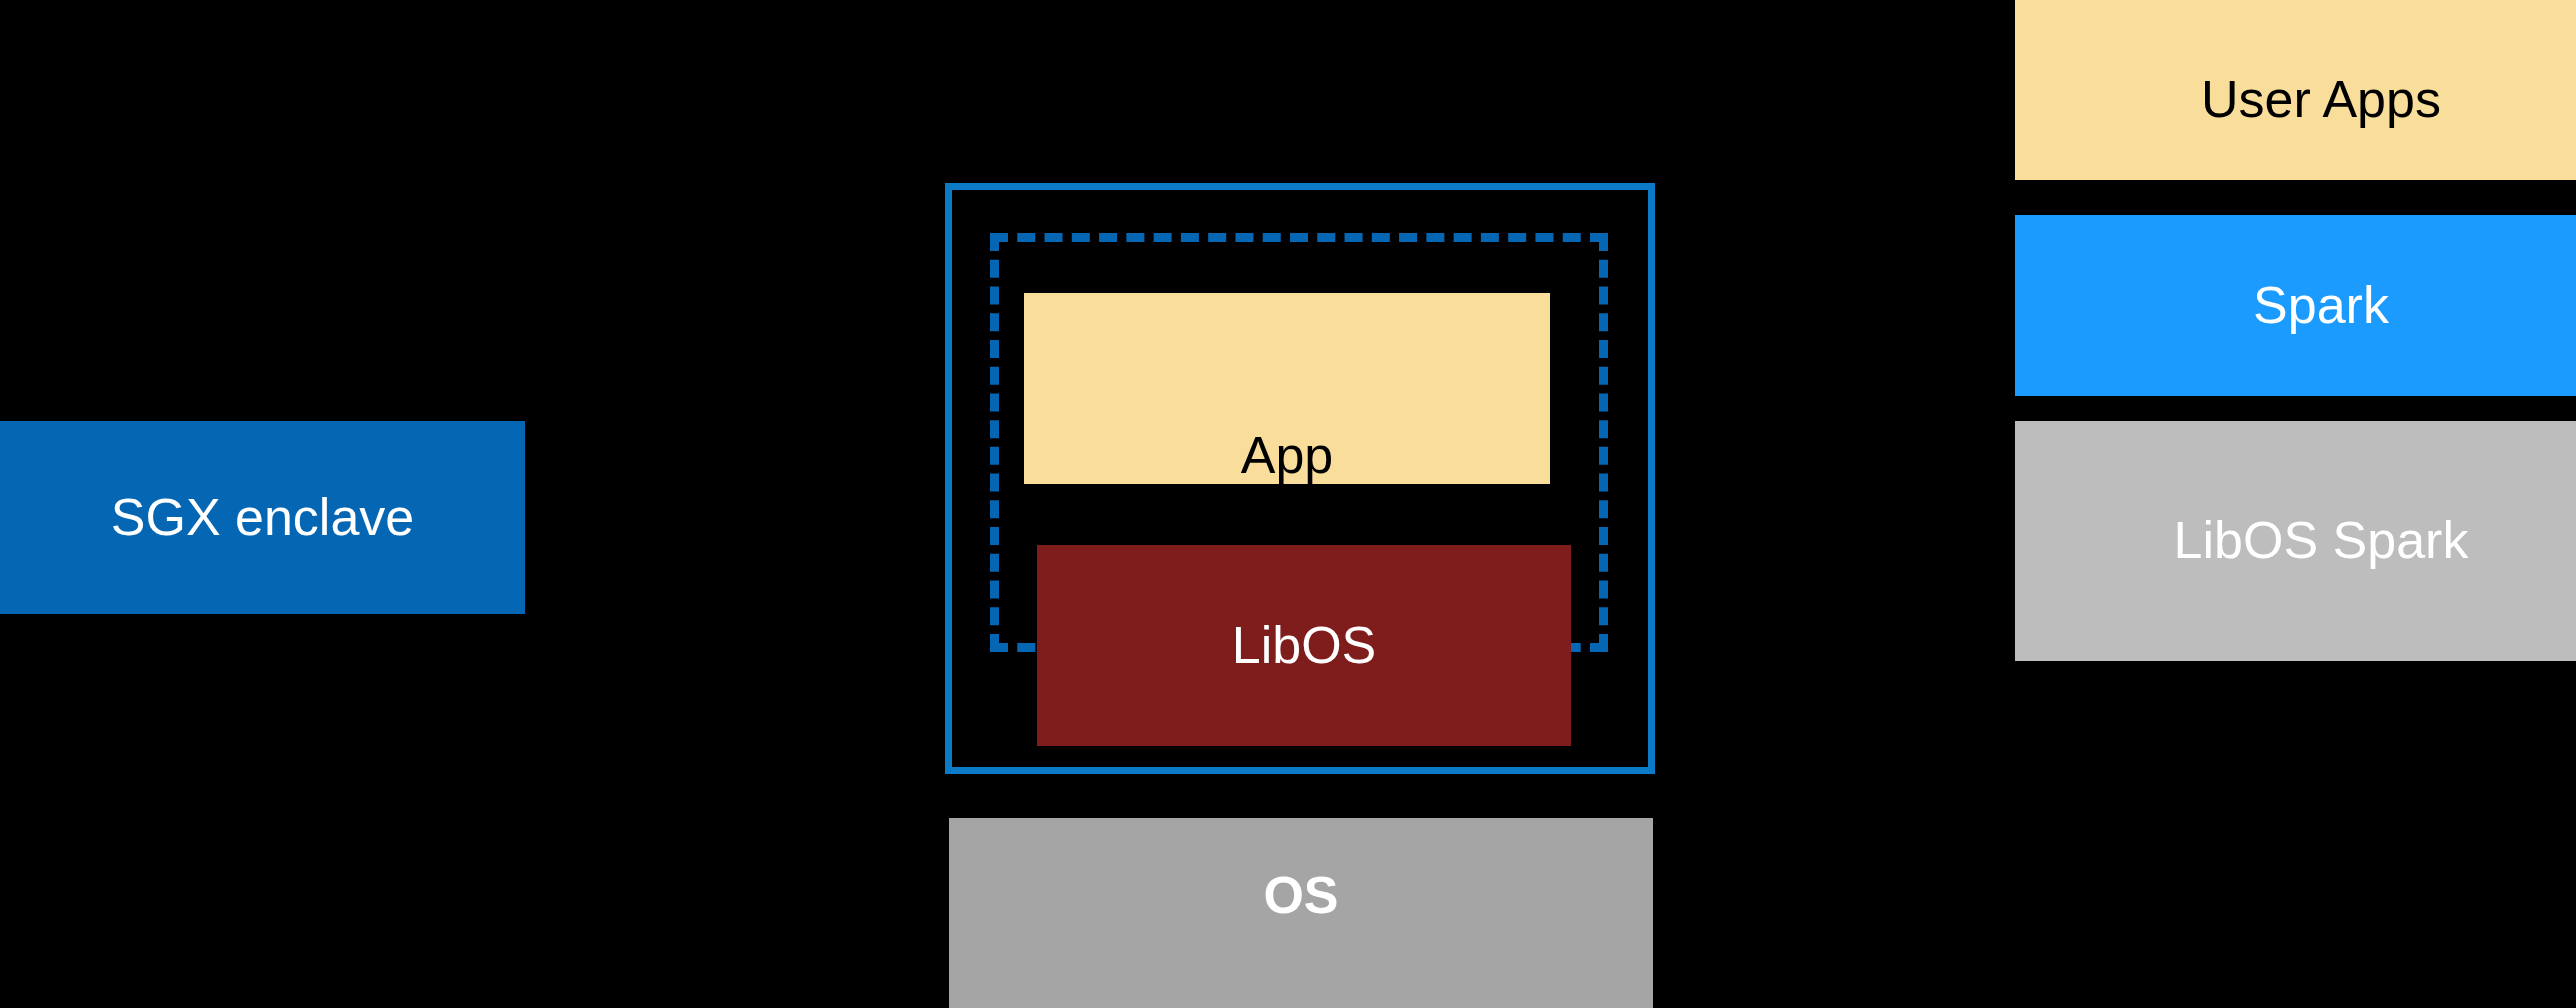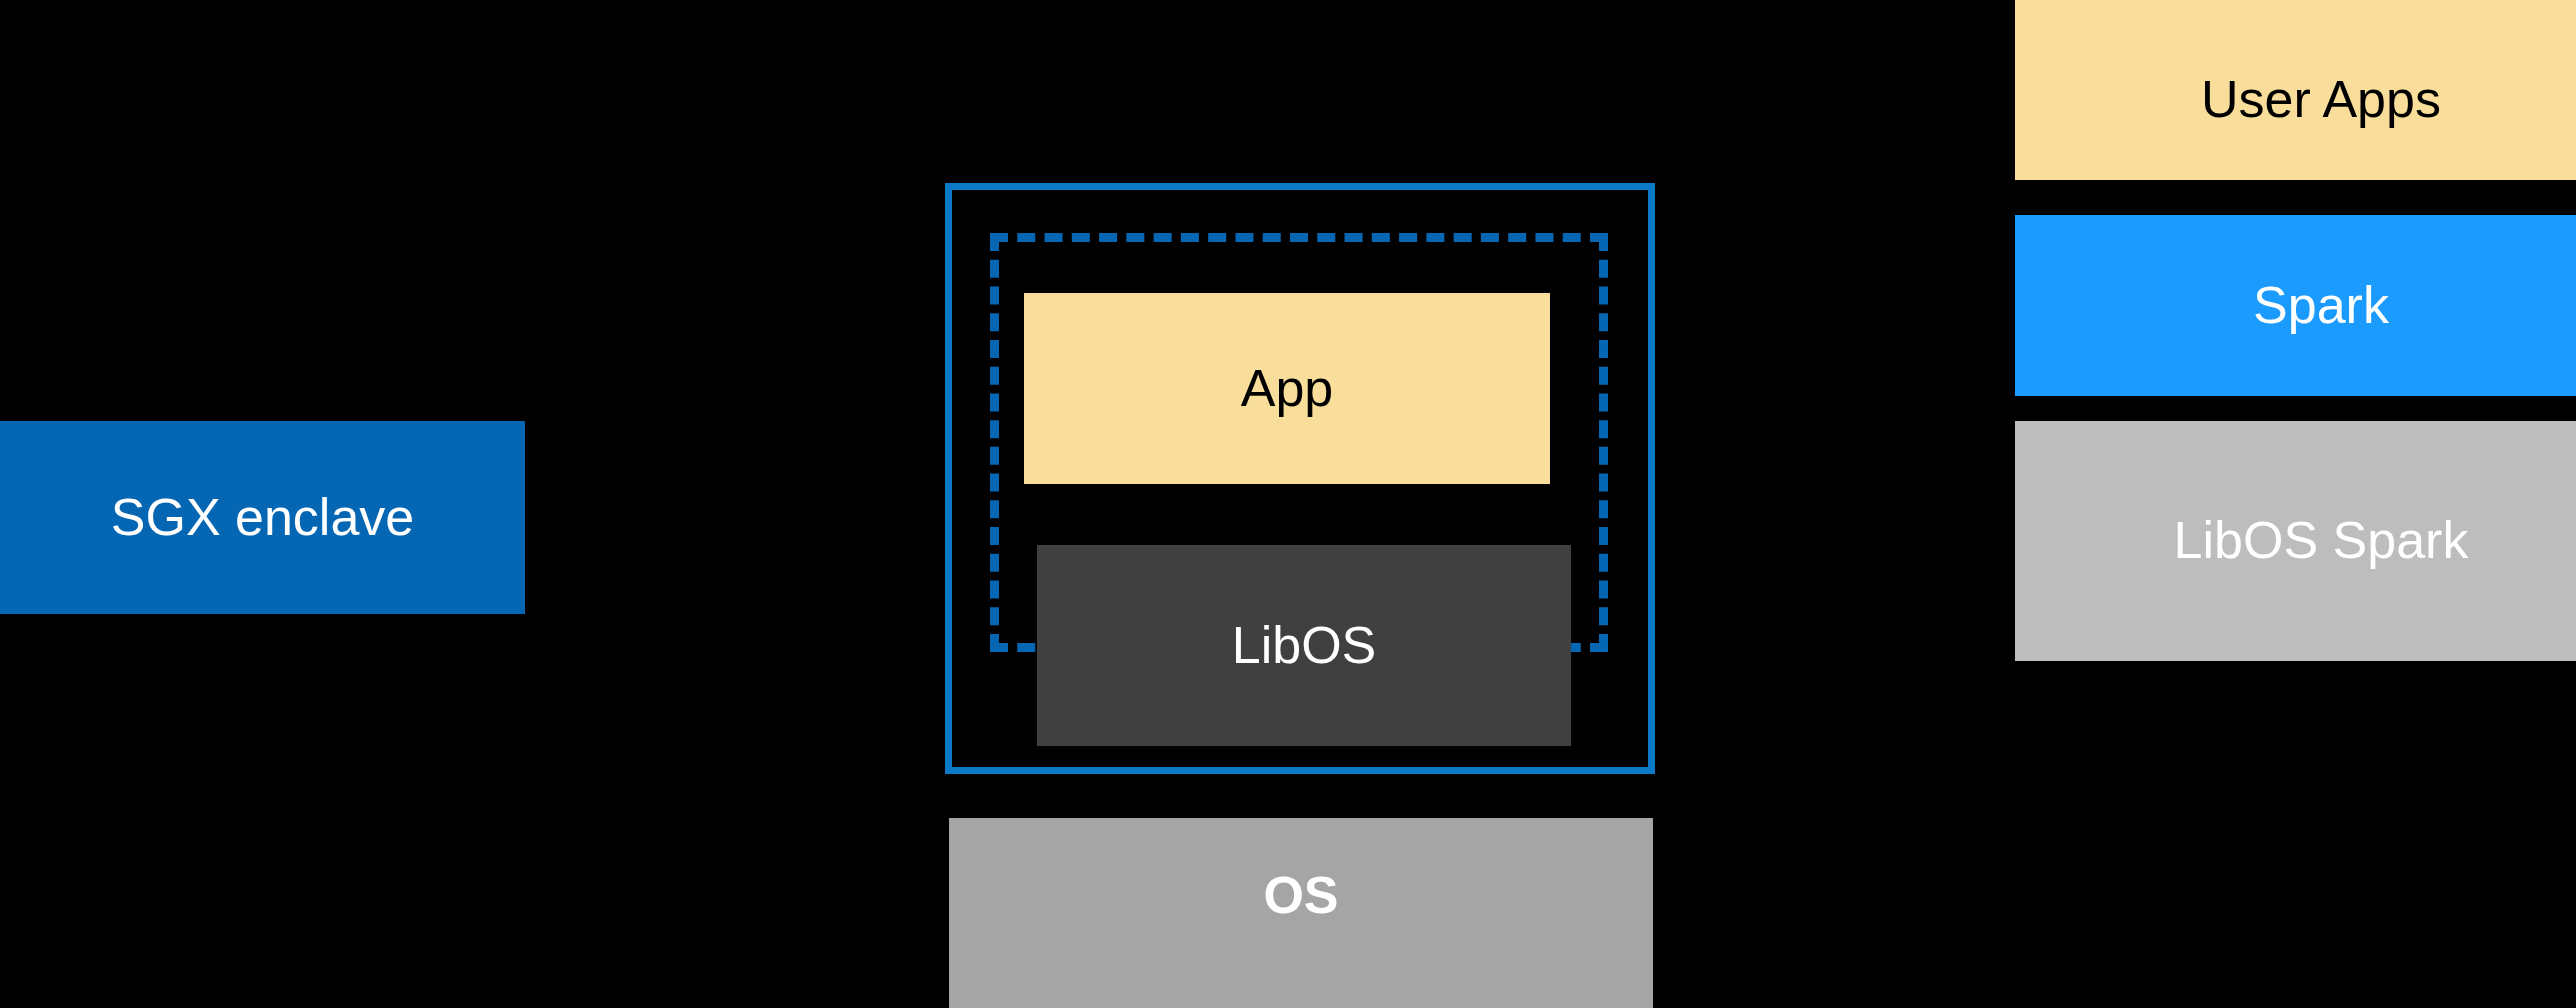--- a/index.html
+++ b/index.html
@@ -63,29 +63,30 @@
 
   
   #app-box {
     left: 1024px;
     top: 293px;
     width: 526px;
     height: 191px;
     background: #f9de9b;
     color: #000000;
     font-size: 52px;
+    align-items: flex-end;
   }
 
   
   #libos-box {
     left: 1037px;
     top: 545px;
     width: 534px;
     height: 201px;
-    background: #404040;
+    background: #7f1d1d;
     color: #ffffff;
     font-size: 52px;
   }
 
   
   #os-box {
     left: 949px;
     top: 818px;
     width: 704px;
     height: 251px;

